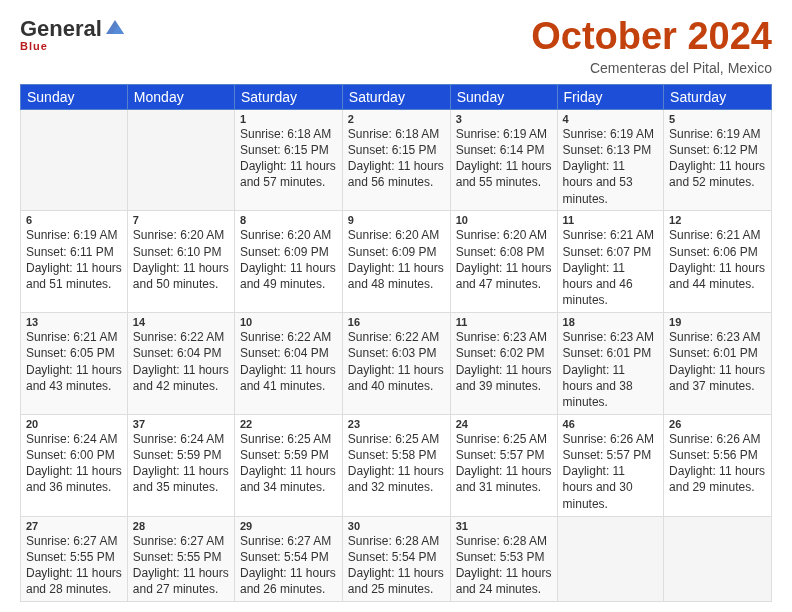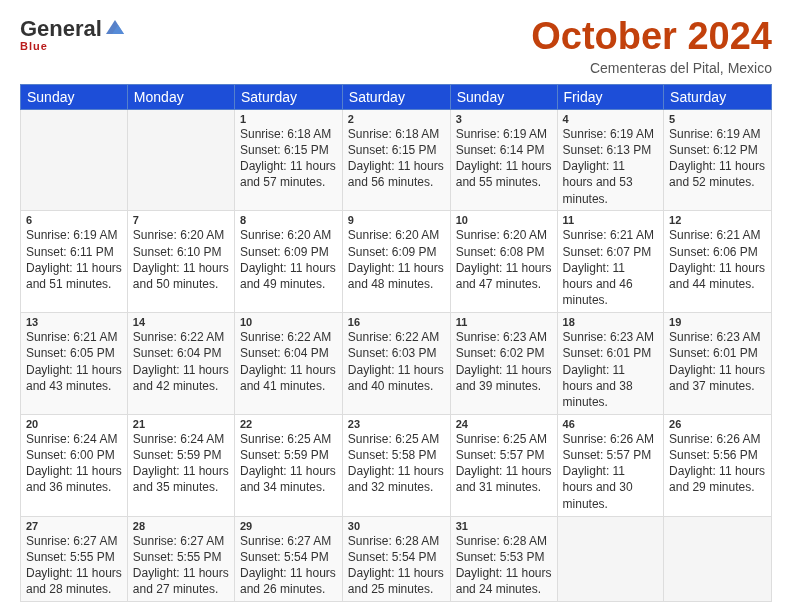--- a/index.html
+++ b/index.html
@@ -240,21 +240,21 @@
           </td>
         </tr>
         <tr>
           <td>
             <div class="cell-day">20</div>
             <div class="cell-info" style="white-space: pre-line;">Sunrise: 6:24 AM
 Sunset: 6:00 PM
 Daylight: 11 hours and 36 minutes.</div>
           </td>
           <td>
-            <div class="cell-day">21</div>
+            <div class="cell-day">37</div>
             <div class="cell-info" style="white-space: pre-line;">Sunrise: 6:24 AM
 Sunset: 5:59 PM
 Daylight: 11 hours and 35 minutes.</div>
           </td>
           <td>
             <div class="cell-day">22</div>
             <div class="cell-info" style="white-space: pre-line;">Sunrise: 6:25 AM
 Sunset: 5:59 PM
 Daylight: 11 hours and 34 minutes.</div>
           </td>

